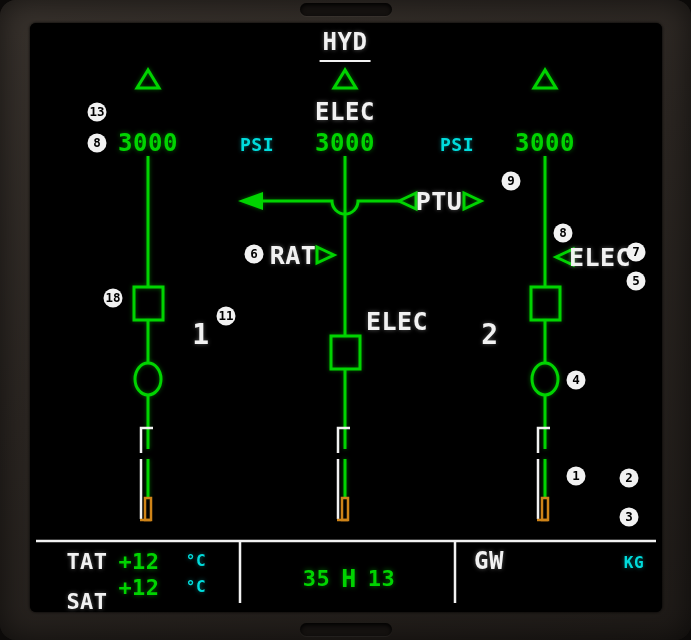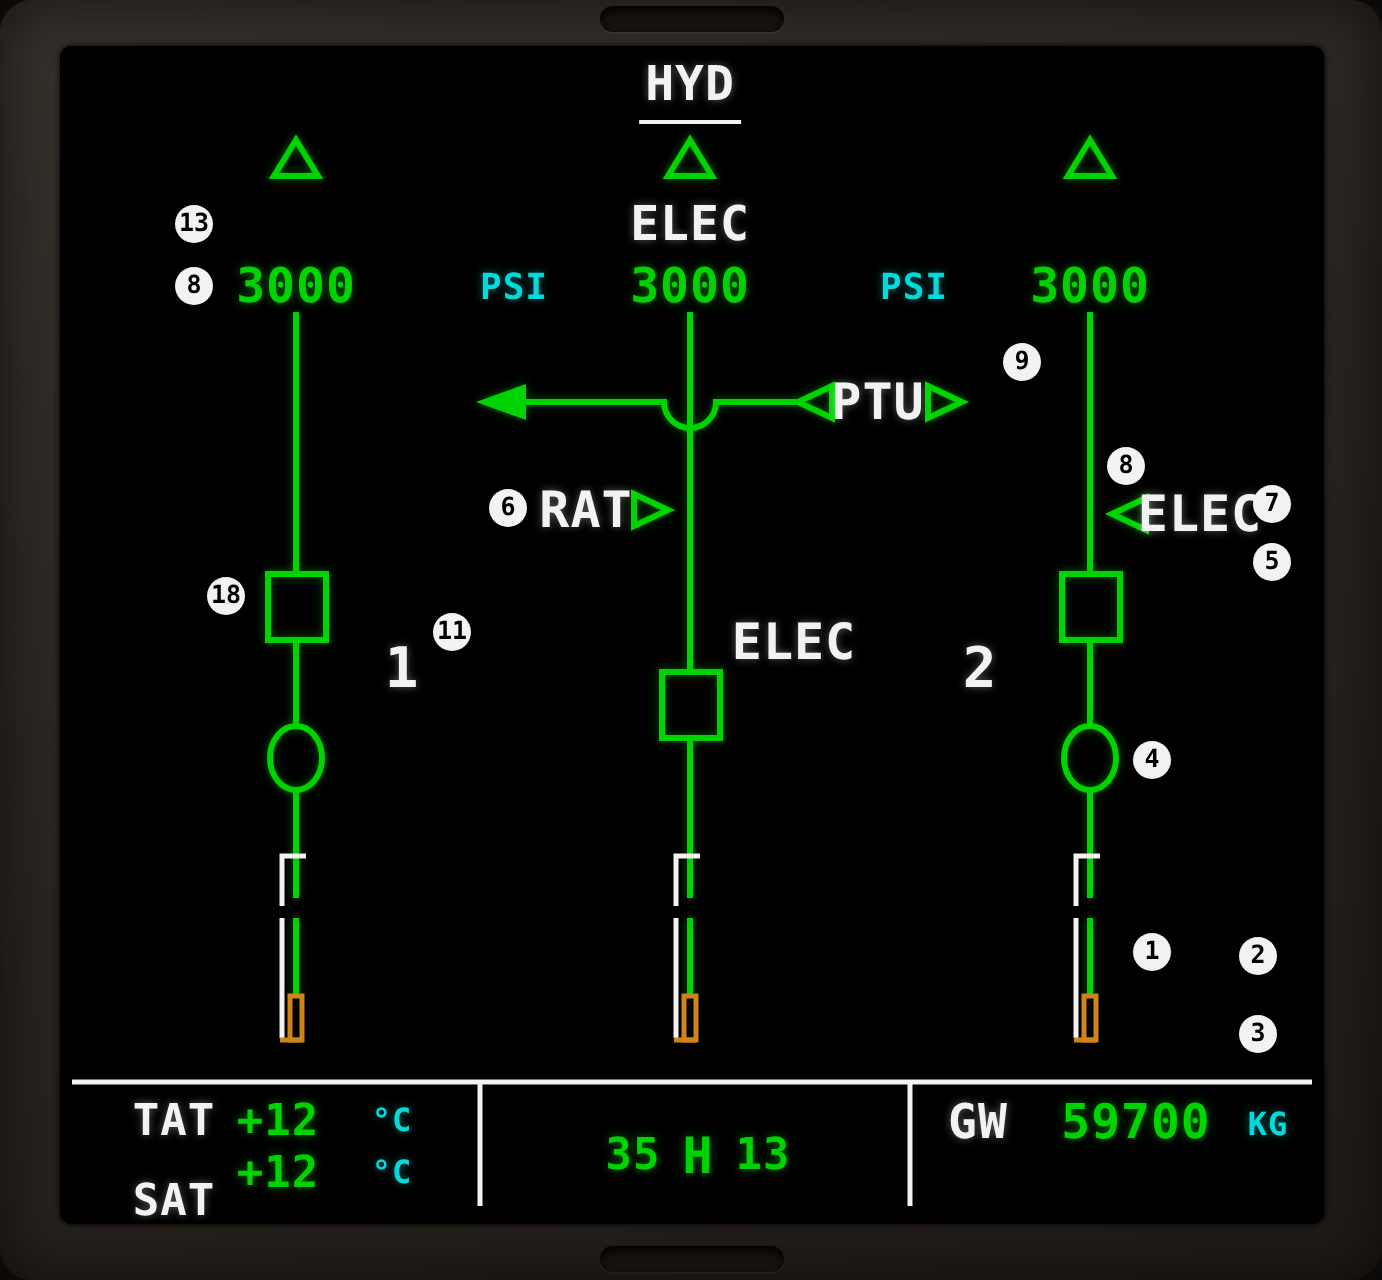--- a/index.html
+++ b/index.html
@@ -147,21 +147,20 @@
     <span class="t green s22" style="left:139px; top:587px;">+12</span>
     <span class="t cyan s16" style="left:196px; top:586px;">°C</span>
 
     <div class="t time-row" style="left:349px; top:578px;">
       <span class="green s22">35</span>
       <span class="green s19">H</span>
       <span class="green s22">13</span>
     </div>
 
     <span class="t white s24" style="left:489px; top:561px;">GW</span>
-    <span class="t green s24" style="left:568px; top:561px;">59700</span>
     <span class="t cyan s16" style="left:634px; top:562px;">KG</span>
   </div>
 
   <div class="callout-layer">
       <div class="callout" style="left: 576px; top: 476px;">1</div>
       <div class="callout" style="left: 629px; top: 478px;">2</div>
       <div class="callout" style="left: 629px; top: 517px;">3</div>
       <div class="callout" style="left: 576px; top: 380px;">4</div>
       <div class="callout" style="left: 636px; top: 281px;">5</div>
       <div class="callout" style="left: 254px; top: 254px;">6</div>

